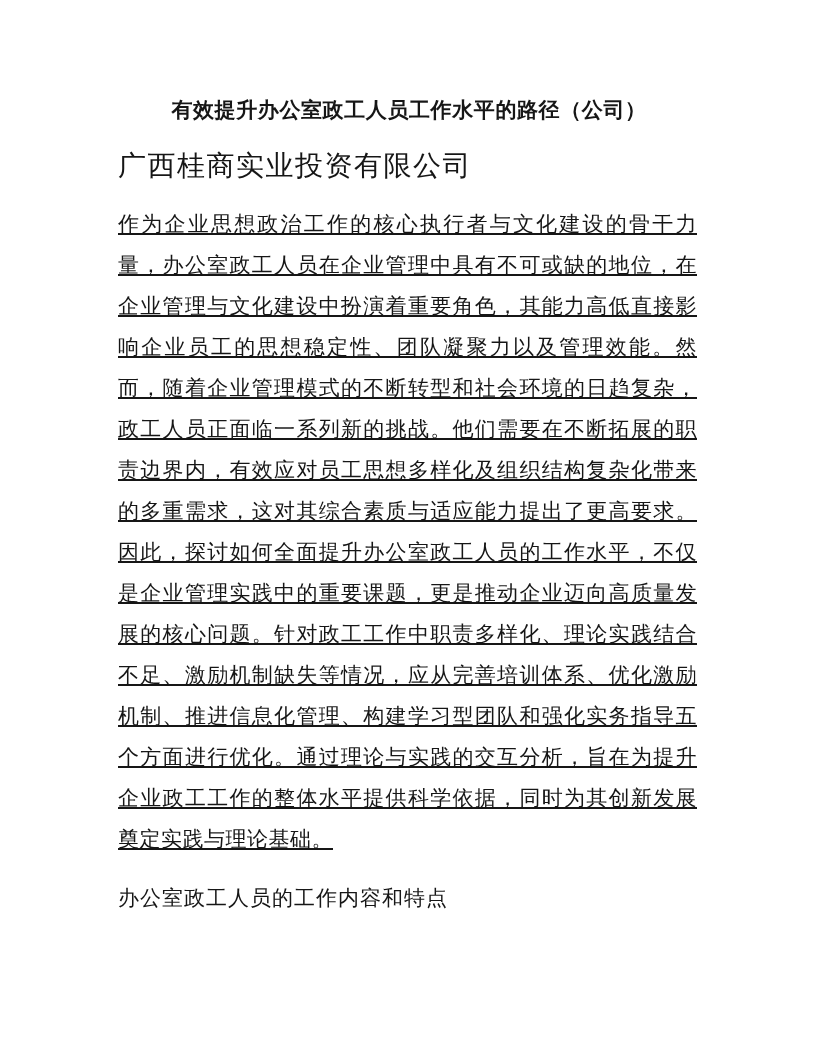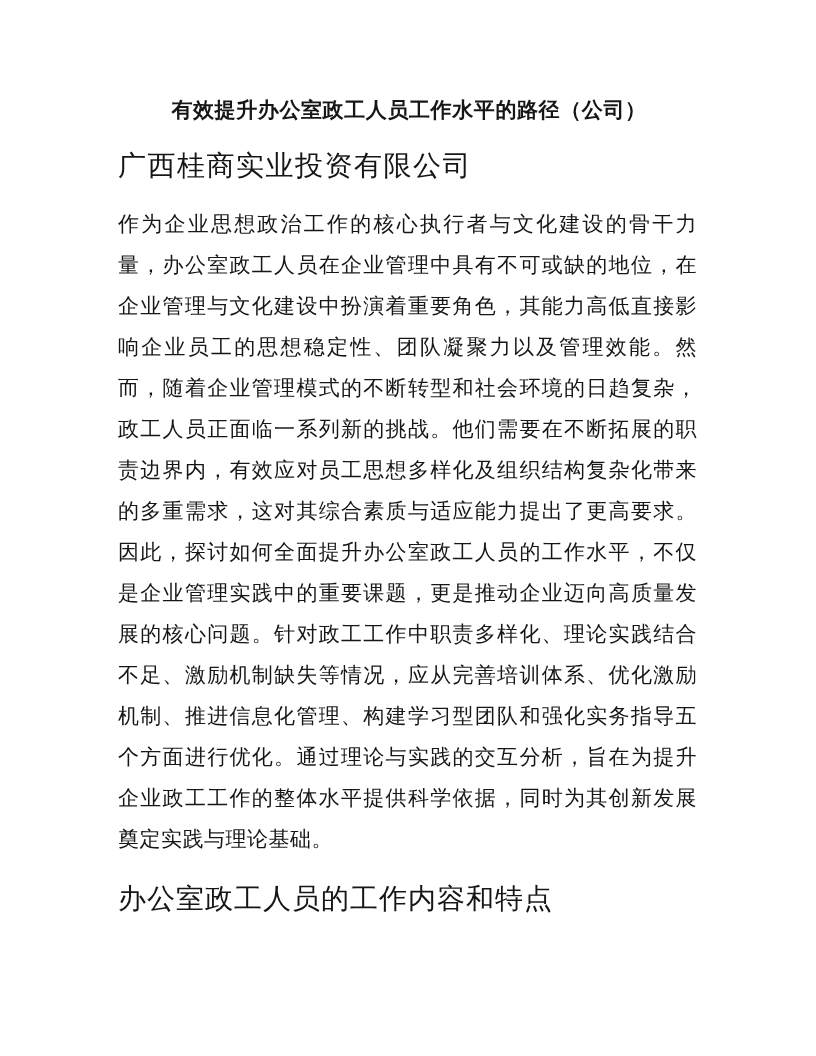--- a/index.html
+++ b/index.html
@@ -35,24 +35,25 @@
     letter-spacing: 1.5px;
     text-align: left;
   }
   .body-paragraph {
     margin: 18px 3px 0 0;
     font-size: 21px;
     line-height: 41px;
     letter-spacing: 0.5px;
     text-align: justify;
     text-justify: inter-ideograph;
+    text-decoration: underline;
   }
   .section-heading {
     margin: 18px 0 0 0;
-    font-size: 28px;
+    font-size: 21px;
     font-weight: normal;
     line-height: 41px;
     letter-spacing: 1px;
     text-align: left;
   }
 </style>
 </head>
 <body>
 
 <div class="page">

